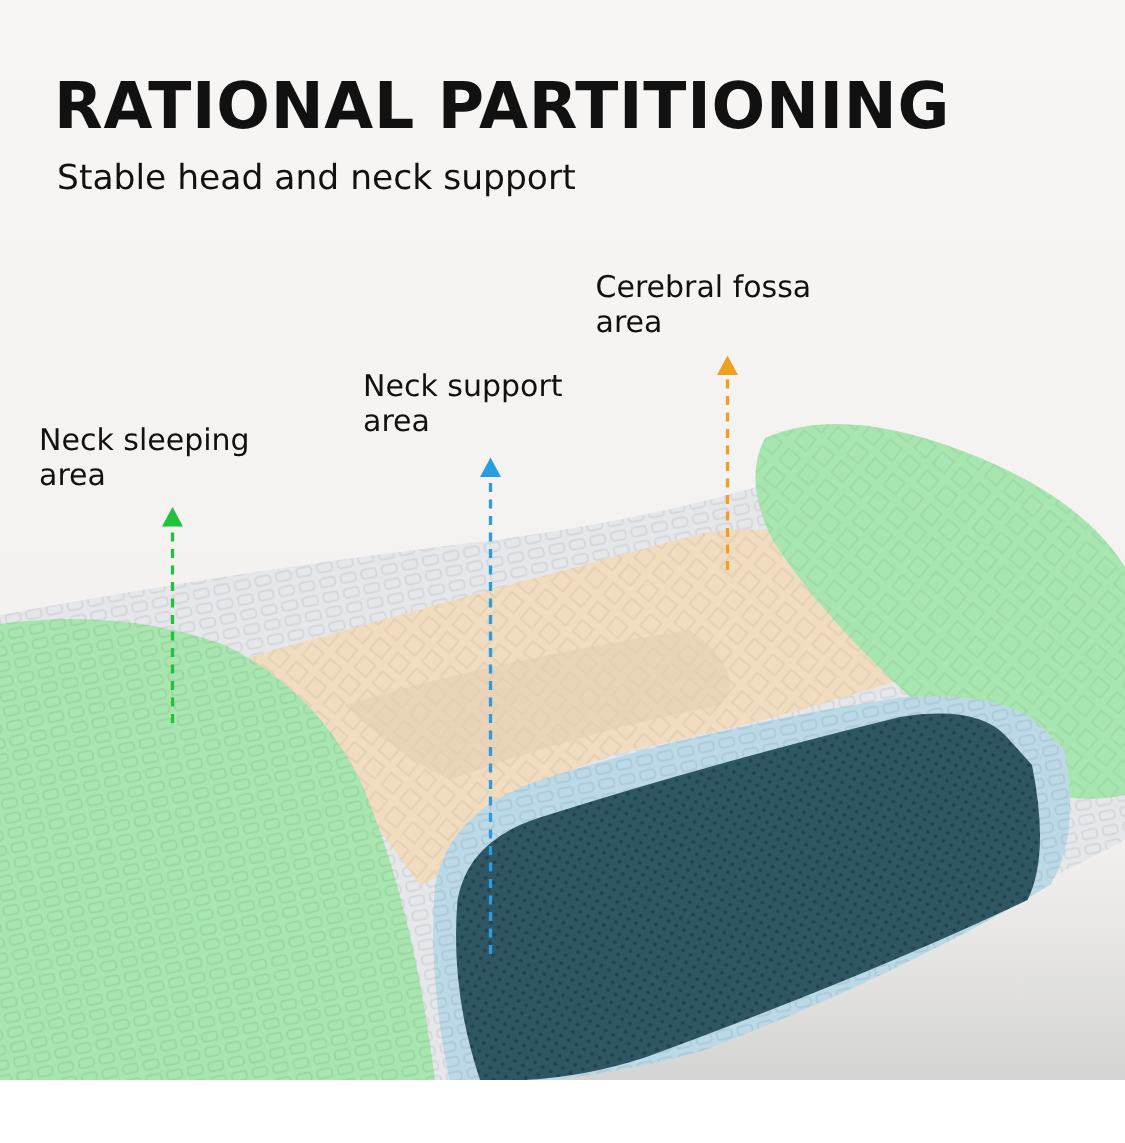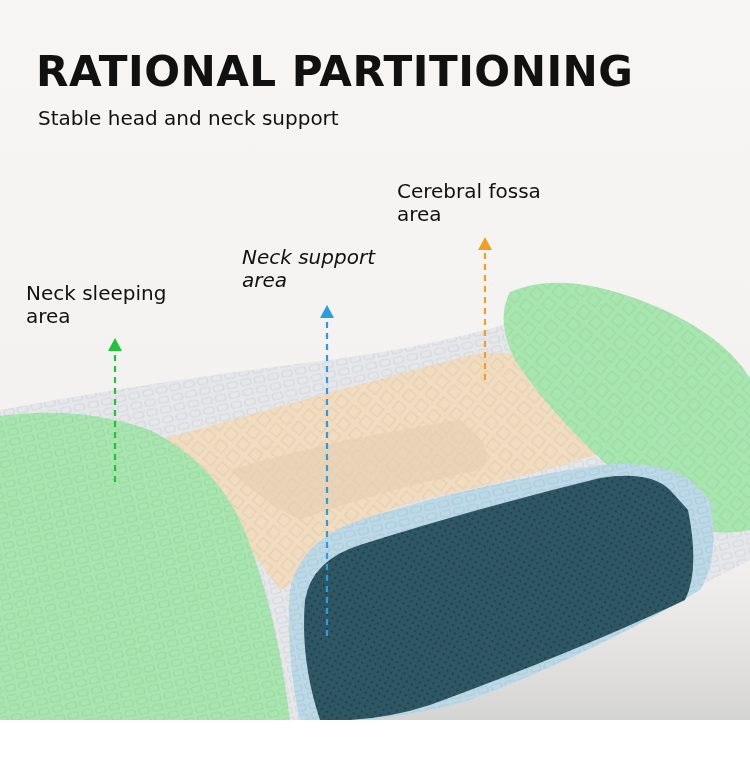--- a/index.html
+++ b/index.html
@@ -15,28 +15,28 @@
       background: linear-gradient(180deg, #f7f6f4 0%, #f3f2f0 55%, #eeedeb 100%);
     }
     .title {
       position: absolute; left: 36px; top: 46px;
       font-size: 43px; font-weight: bold; color: #111;
       letter-spacing: 0.5px; white-space: nowrap;
       transform: scaleX(0.98); transform-origin: left top;
     }
     .subtitle {
       position: absolute; left: 38px; top: 106px;
-      font-size: 20px; color: #111; white-space: nowrap;
+      font-size: 23px; color: #111; white-space: nowrap;
     }
     .label {
       position: absolute; font-size: 20px; color: #111;
       text-align: left; line-height: 23px; white-space: nowrap;
     }
     .lbl-cerebral { left: 397px; top: 180px; width: 180px; }
-    .lbl-neck { left: 242px; top: 246px; width: 180px; font-style: italic; }
+    .lbl-neck { left: 242px; top: 246px; width: 180px; }
     .lbl-side { left: 26px; top: 282px; width: 180px; }
     svg.pillow { position: absolute; left: 0; top: 0; }
   </style>
 </head>
 <body>
 
 <div class="canvas">
   <div class="bg"></div>
 
   <div class="title">RATIONAL PARTITIONING</div>

